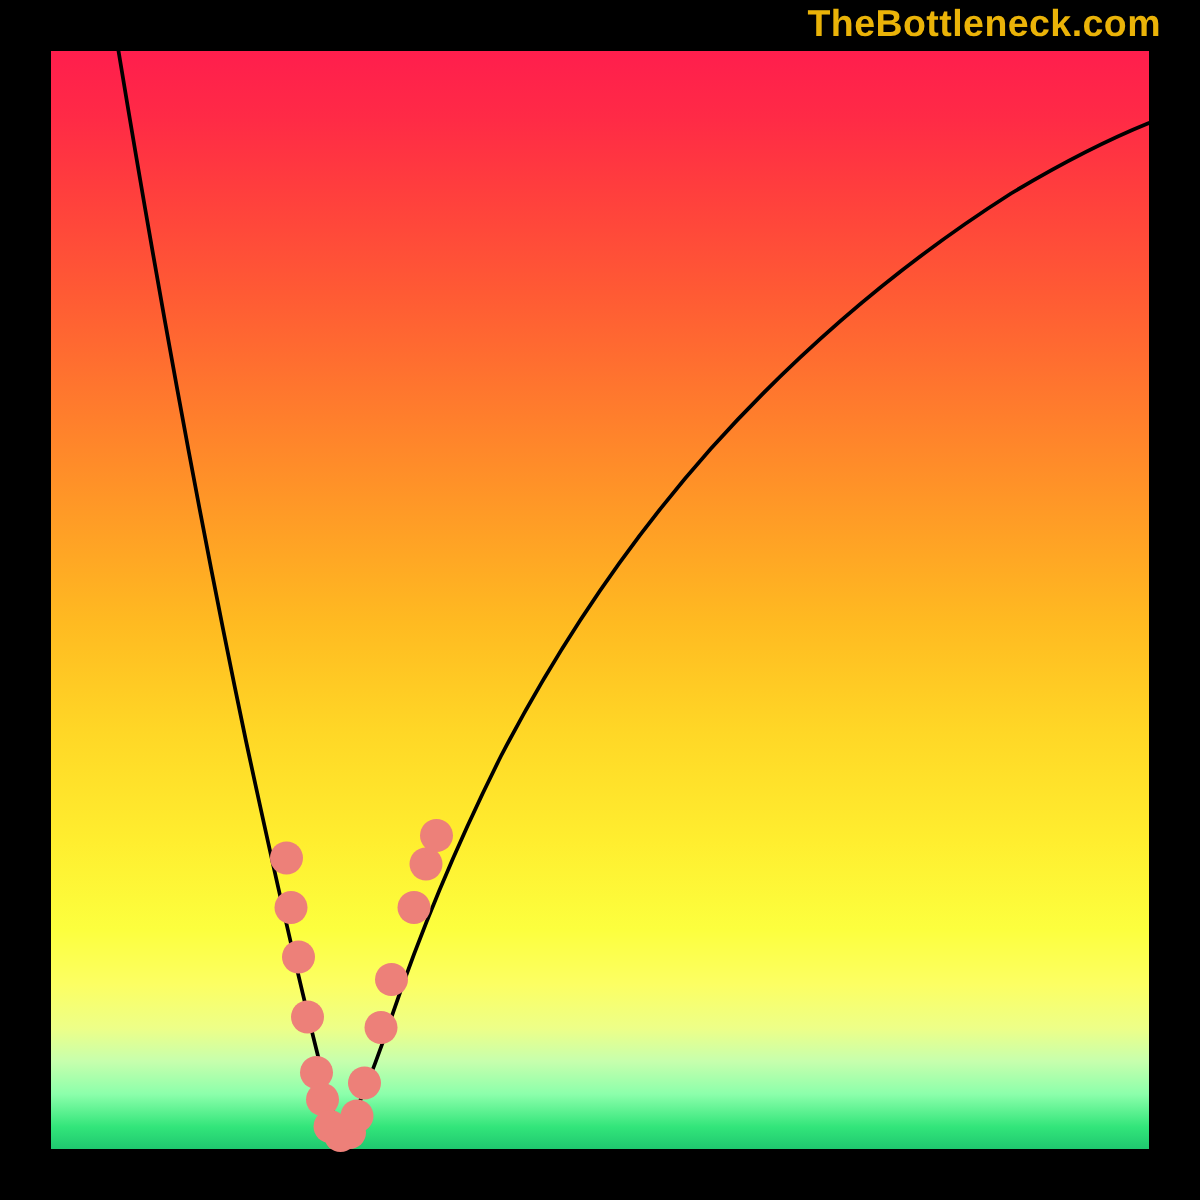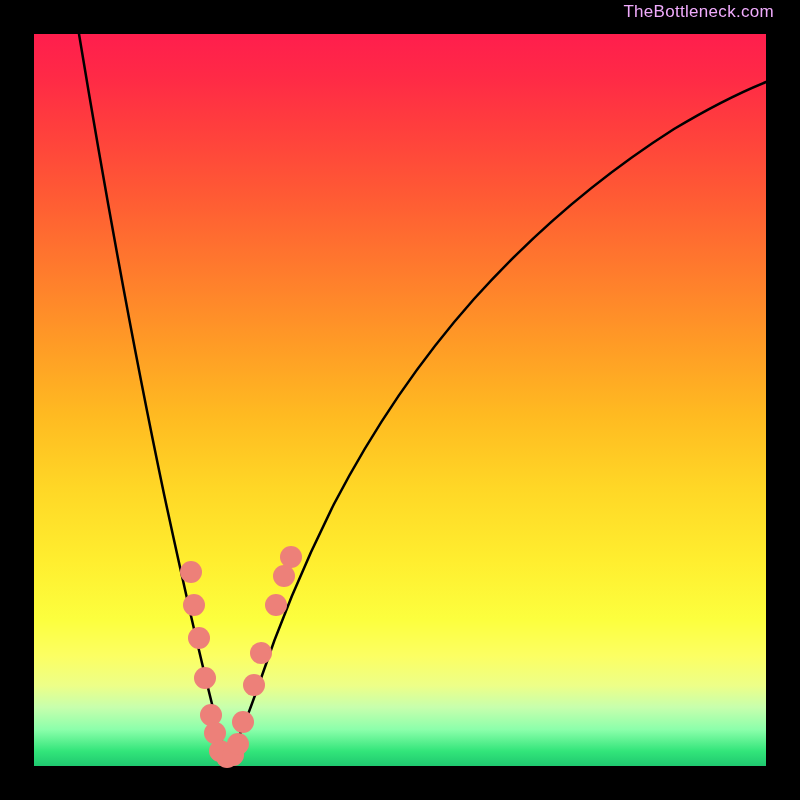--- a/index.html
+++ b/index.html
@@ -42,23 +42,23 @@
       #c7ffad 92%,
       #8cffab 95%,
       #32e57a 98%,
       #1fc86f 100%
     );
   }
   .watermark {
     position: absolute;
     top: 2px;
     right: 26px;
-    font-size: 17px;
-    font-weight: 400;
-    color: #f0abfc;
+    font-size: 25px;
+    font-weight: 700;
+    color: #eab308;
     letter-spacing: 0.3px;
     user-select: none;
   }
   svg.curve {
     position: absolute;
     left: 0;
     top: 0;
     width: 732px;
     height: 732px;
     overflow: visible;

